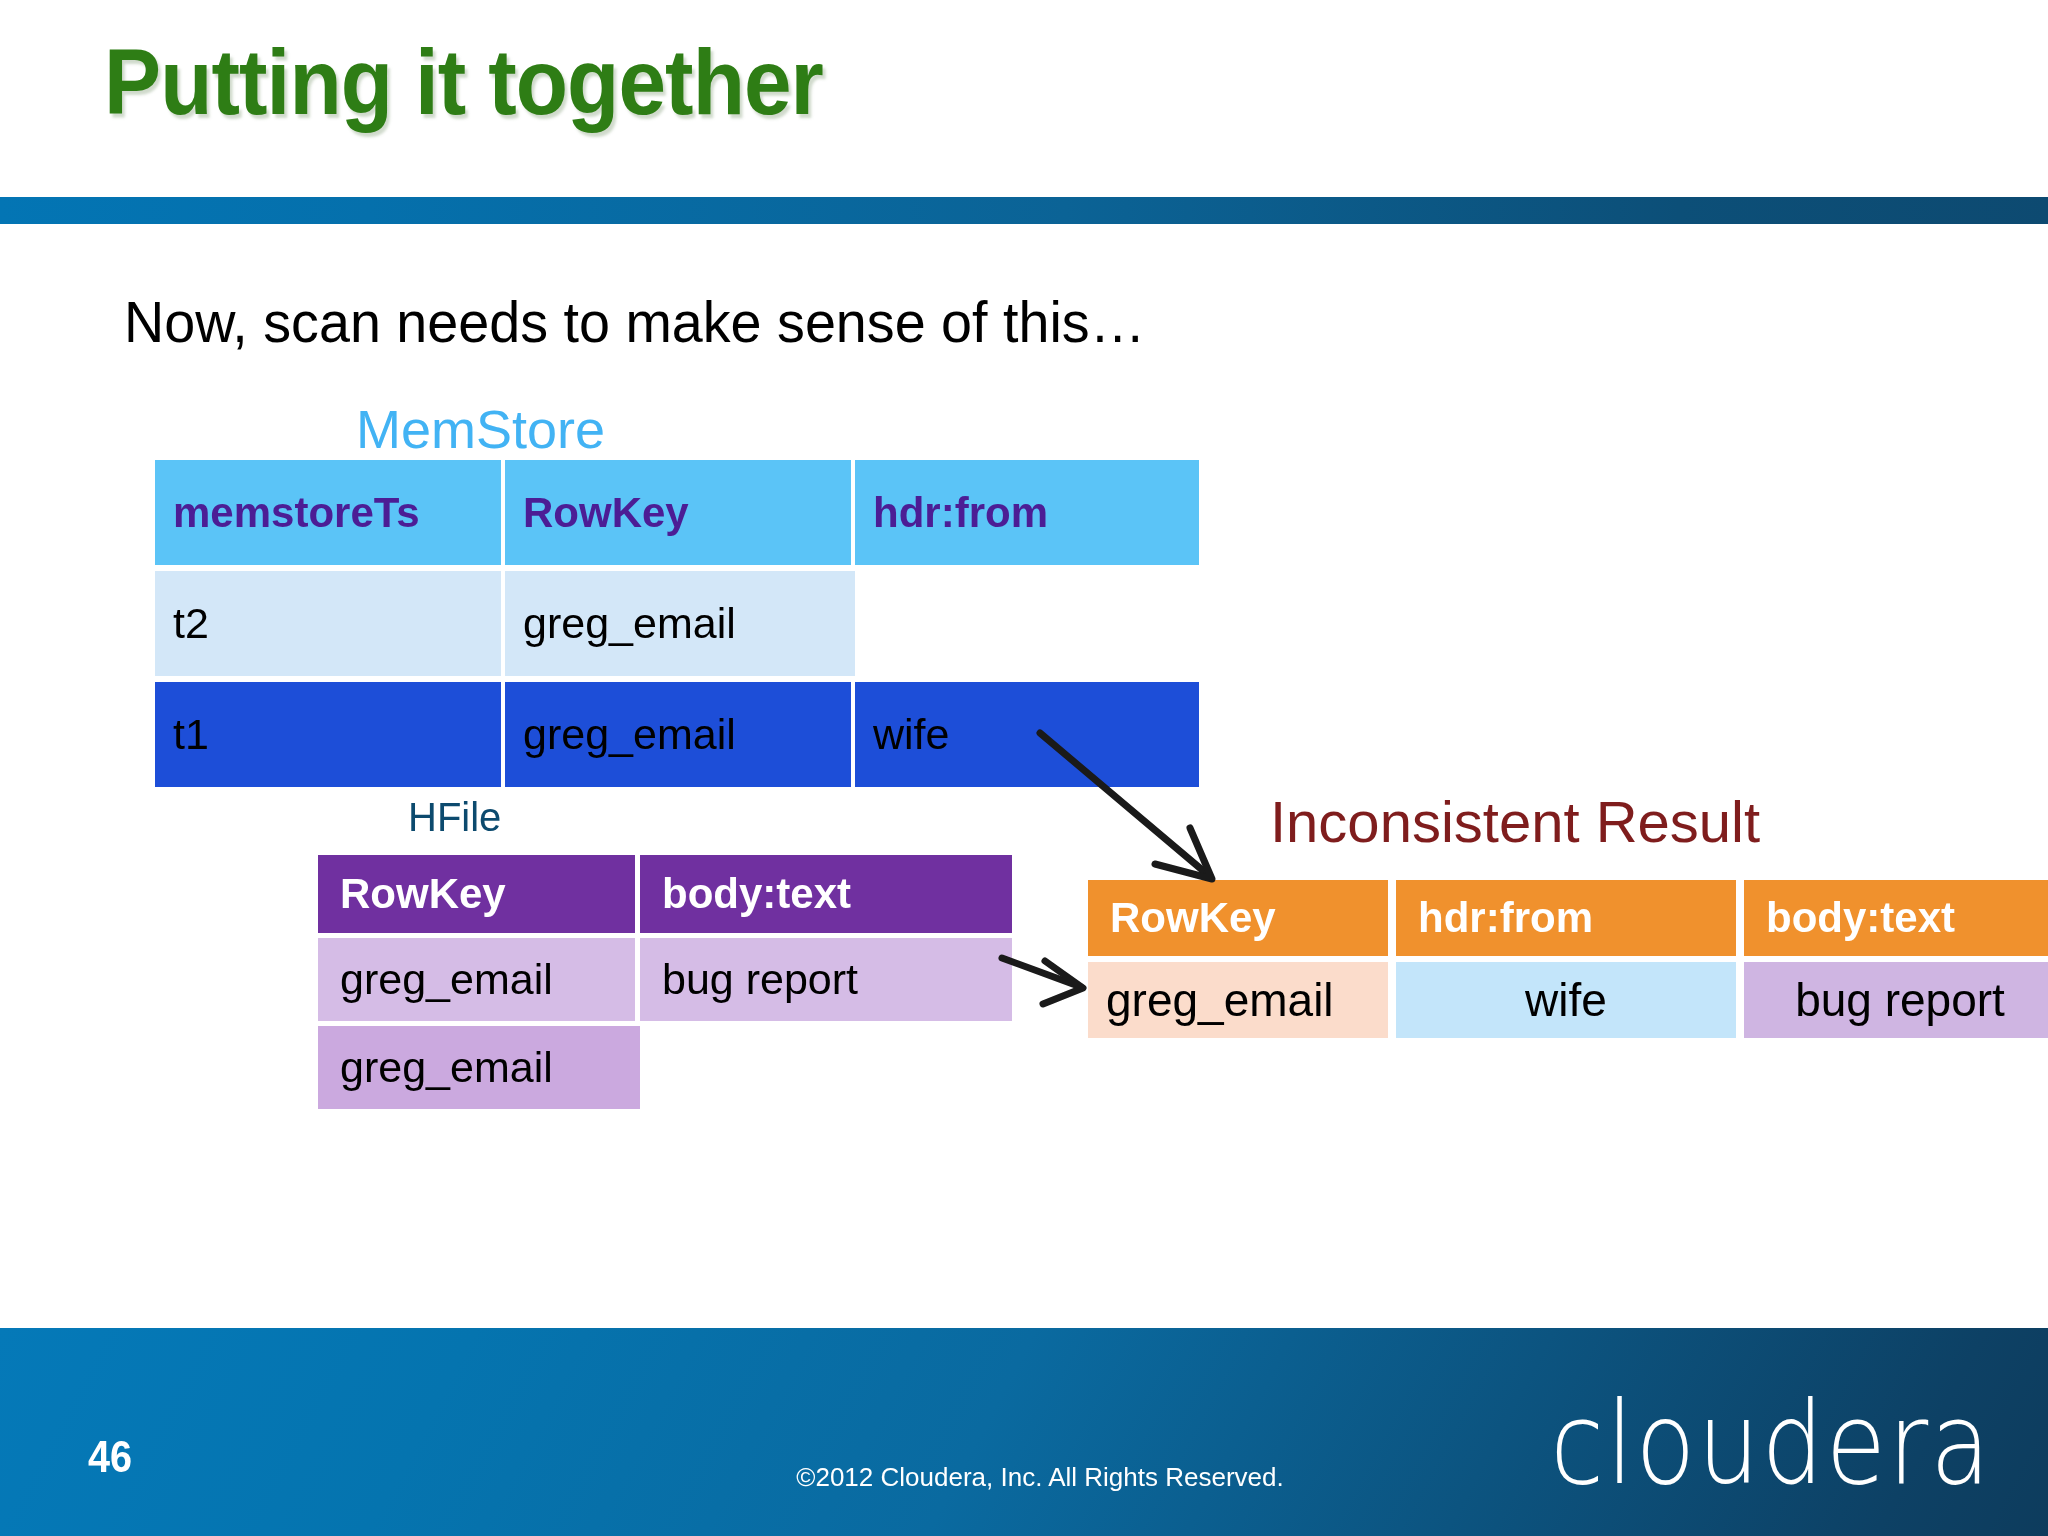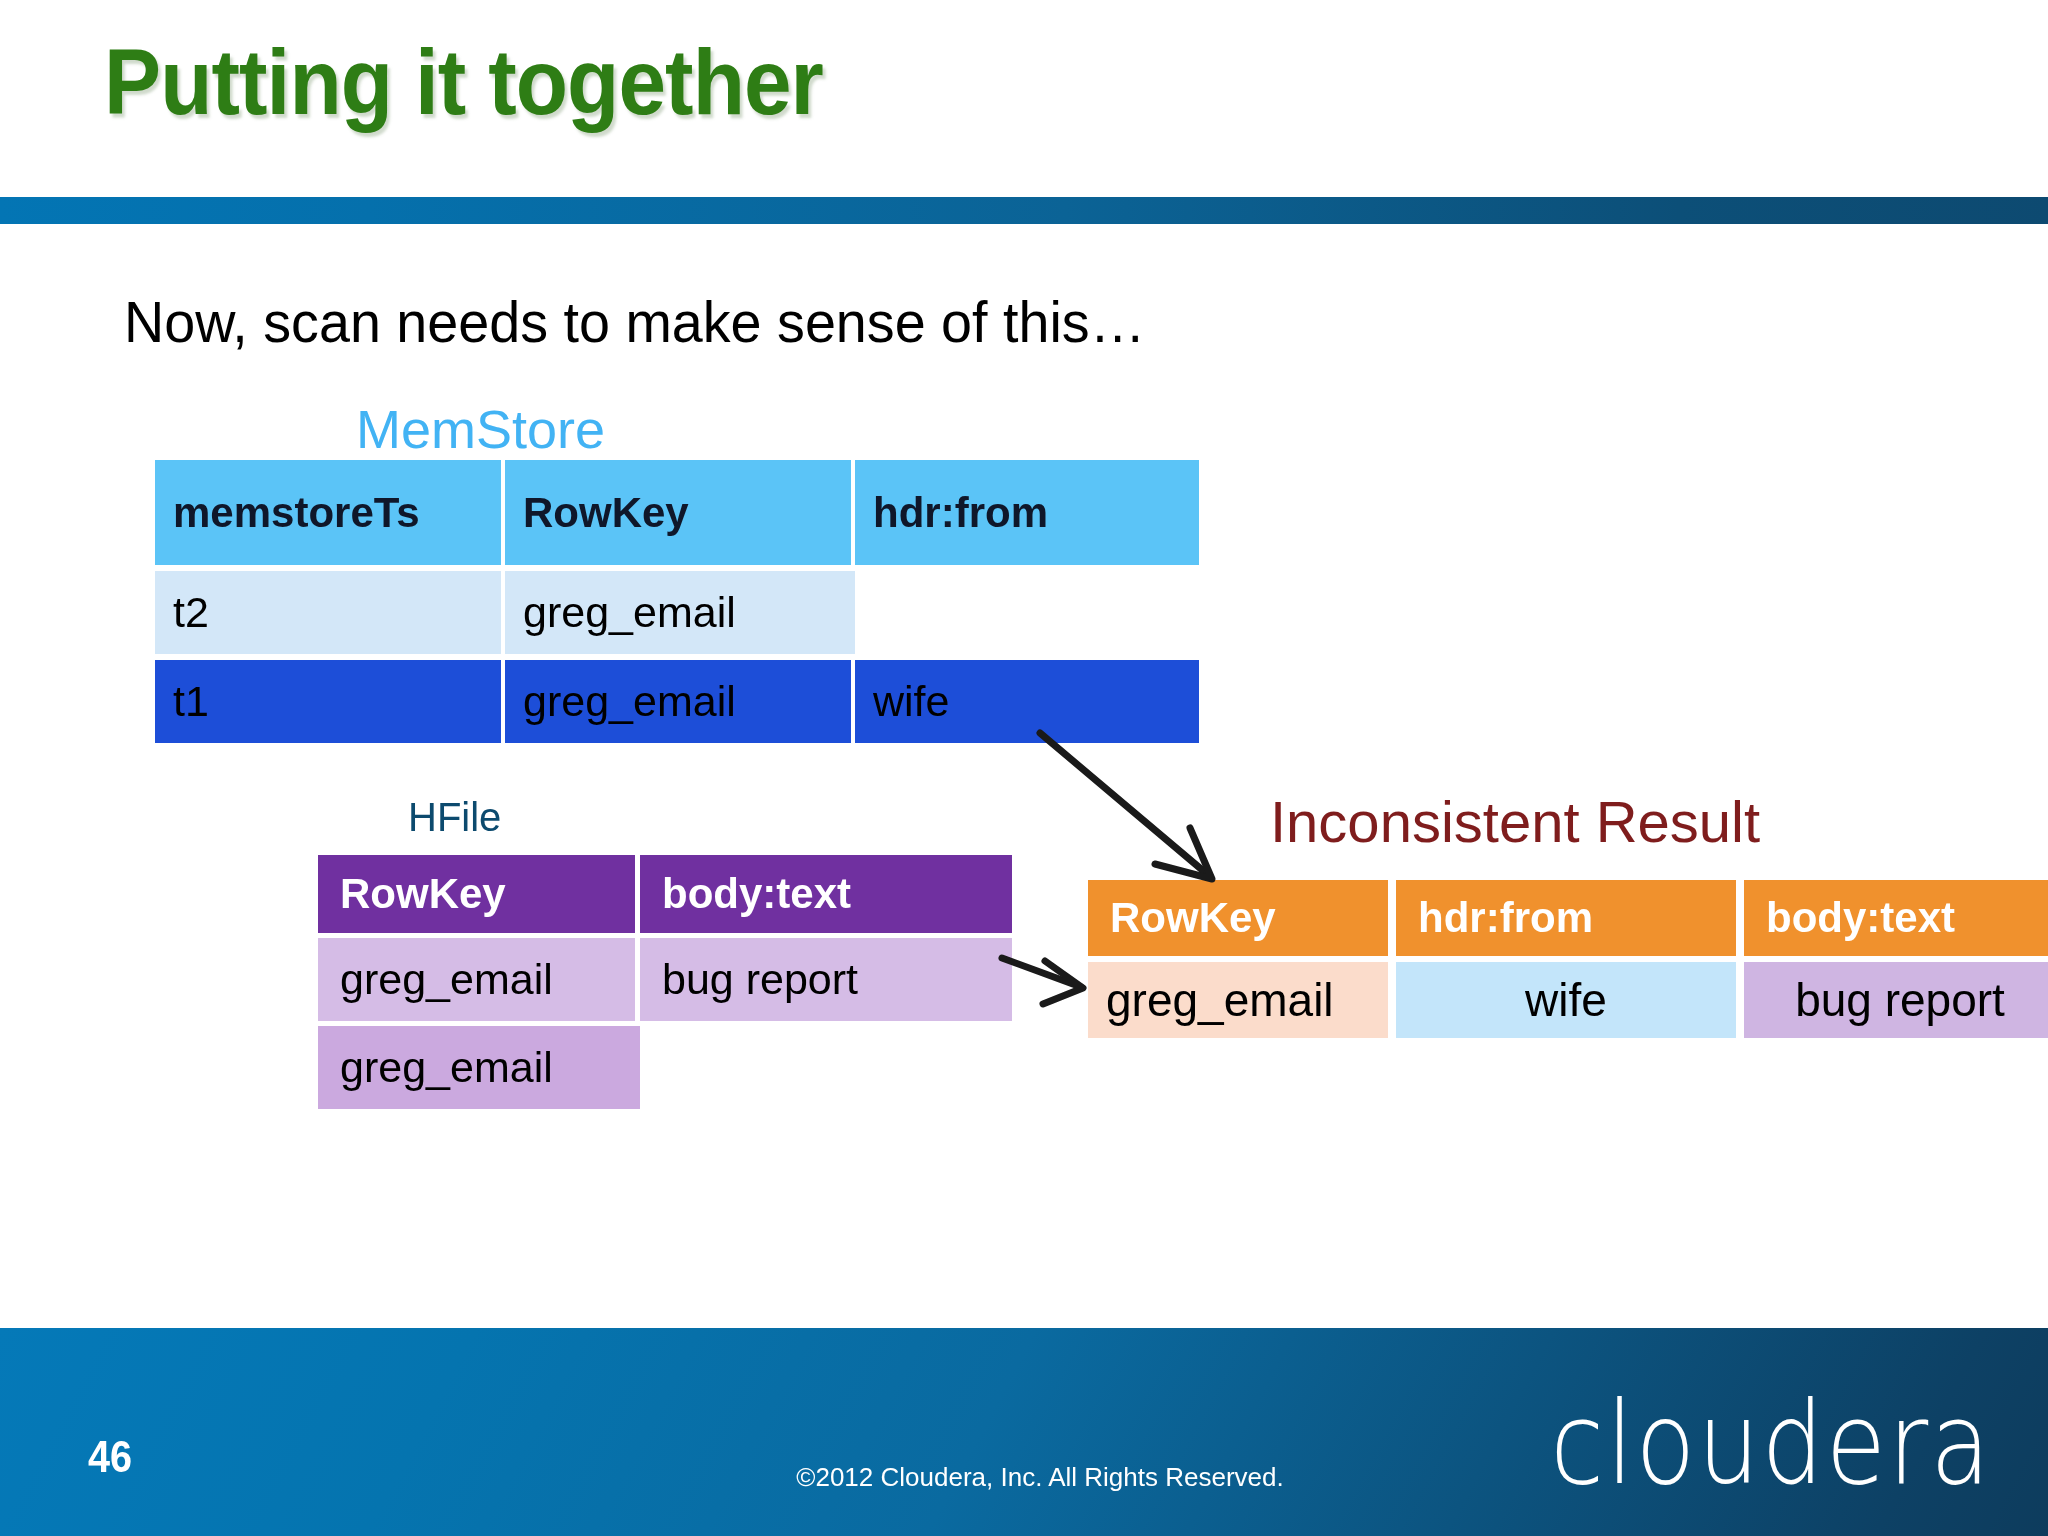--- a/index.html
+++ b/index.html
@@ -97,32 +97,32 @@
     display: flex;
     align-items: center;
     overflow: hidden;
     white-space: nowrap;
   }
 
   
   #memstore-table { left: 155px; top: 460px; }
   #memstore-table .hcell {
     background: #5BC4F7;
-    color: #0f172a;
+    color: #4c1d95;
     font-weight: bold;
     font-size: 42px;
     height: 105px;
     padding-left: 18px;
     border-right: 4px solid #ffffff;
   }
   #memstore-table .hcell:last-child { border-right: none; }
   #memstore-table .dcell {
     color: #000000;
     font-size: 43px;
-    height: 83px;
+    height: 105px;
     padding-left: 18px;
     border-right: 4px solid #ffffff;
   }
   #memstore-table .dcell:last-child { border-right: none; }
   #memstore-table .r0 .dcell { background: #D3E7F8; }
   #memstore-table .r1 .dcell { background: #1d4ed8; }
   #memstore-table .spacer { height: 6px; }
 
   .w-mem-0 { width: 350px; }
   .w-mem-1 { width: 350px; }

